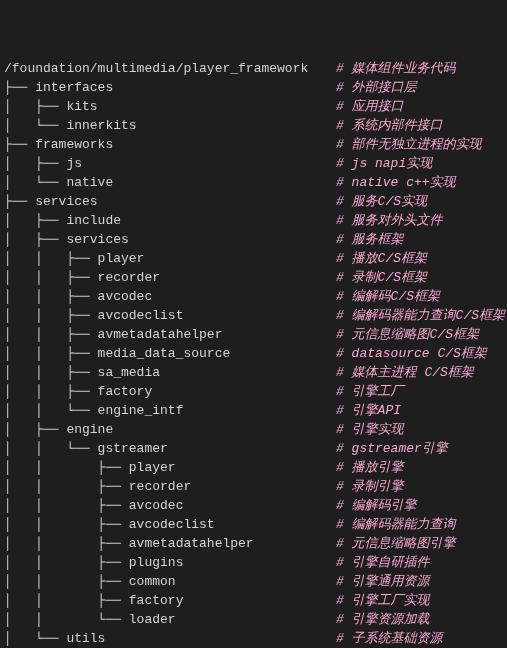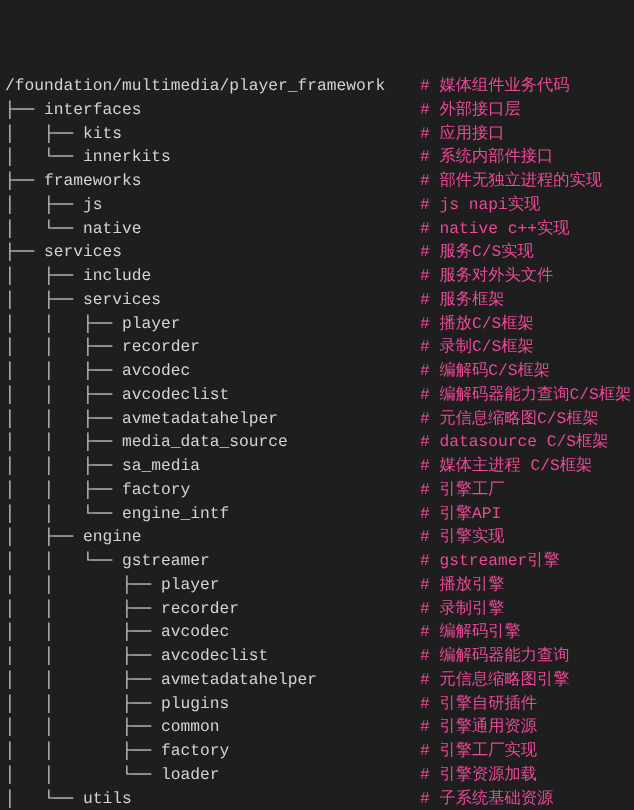--- a/index.html
+++ b/index.html
@@ -16,21 +16,22 @@
     overflow: hidden;
   }
   .row {
     display: flex;
   }
   .path {
     color: #d4d4d4;
     min-width: 332px;
   }
   .comment {
-    color: #ec4899;
+    color: #f9a8d4;
+    font-style: italic;
   }
 </style>
 </head>
 <body>
 
 
 <div id="tree"><div class="row"><span class="path">/foundation/multimedia/player_framework</span><span class="comment"># 媒体组件业务代码</span></div><div class="row"><span class="path">├── interfaces</span><span class="comment"># 外部接口层</span></div><div class="row"><span class="path">│   ├── kits</span><span class="comment"># 应用接口</span></div><div class="row"><span class="path">│   └── innerkits</span><span class="comment"># 系统内部件接口</span></div><div class="row"><span class="path">├── frameworks</span><span class="comment"># 部件无独立进程的实现</span></div><div class="row"><span class="path">│   ├── js</span><span class="comment"># js napi实现</span></div><div class="row"><span class="path">│   └── native</span><span class="comment"># native c++实现</span></div><div class="row"><span class="path">├── services</span><span class="comment"># 服务C/S实现</span></div><div class="row"><span class="path">│   ├── include</span><span class="comment"># 服务对外头文件</span></div><div class="row"><span class="path">│   ├── services</span><span class="comment"># 服务框架</span></div><div class="row"><span class="path">│   │   ├── player</span><span class="comment"># 播放C/S框架</span></div><div class="row"><span class="path">│   │   ├── recorder</span><span class="comment"># 录制C/S框架</span></div><div class="row"><span class="path">│   │   ├── avcodec</span><span class="comment"># 编解码C/S框架</span></div><div class="row"><span class="path">│   │   ├── avcodeclist</span><span class="comment"># 编解码器能力查询C/S框架</span></div><div class="row"><span class="path">│   │   ├── avmetadatahelper</span><span class="comment"># 元信息缩略图C/S框架</span></div><div class="row"><span class="path">│   │   ├── media_data_source</span><span class="comment"># datasource C/S框架</span></div><div class="row"><span class="path">│   │   ├── sa_media</span><span class="comment"># 媒体主进程 C/S框架</span></div><div class="row"><span class="path">│   │   ├── factory</span><span class="comment"># 引擎工厂</span></div><div class="row"><span class="path">│   │   └── engine_intf</span><span class="comment"># 引擎API</span></div><div class="row"><span class="path">│   ├── engine</span><span class="comment"># 引擎实现</span></div><div class="row"><span class="path">│   │   └── gstreamer</span><span class="comment"># gstreamer引擎</span></div><div class="row"><span class="path">│   │       ├── player</span><span class="comment"># 播放引擎</span></div><div class="row"><span class="path">│   │       ├── recorder</span><span class="comment"># 录制引擎</span></div><div class="row"><span class="path">│   │       ├── avcodec</span><span class="comment"># 编解码引擎</span></div><div class="row"><span class="path">│   │       ├── avcodeclist</span><span class="comment"># 编解码器能力查询</span></div><div class="row"><span class="path">│   │       ├── avmetadatahelper</span><span class="comment"># 元信息缩略图引擎</span></div><div class="row"><span class="path">│   │       ├── plugins</span><span class="comment"># 引擎自研插件</span></div><div class="row"><span class="path">│   │       ├── common</span><span class="comment"># 引擎通用资源</span></div><div class="row"><span class="path">│   │       ├── factory</span><span class="comment"># 引擎工厂实现</span></div><div class="row"><span class="path">│   │       └── loader</span><span class="comment"># 引擎资源加载</span></div><div class="row"><span class="path">│   └── utils</span><span class="comment"># 子系统基础资源</span></div></div>
 
 
 

